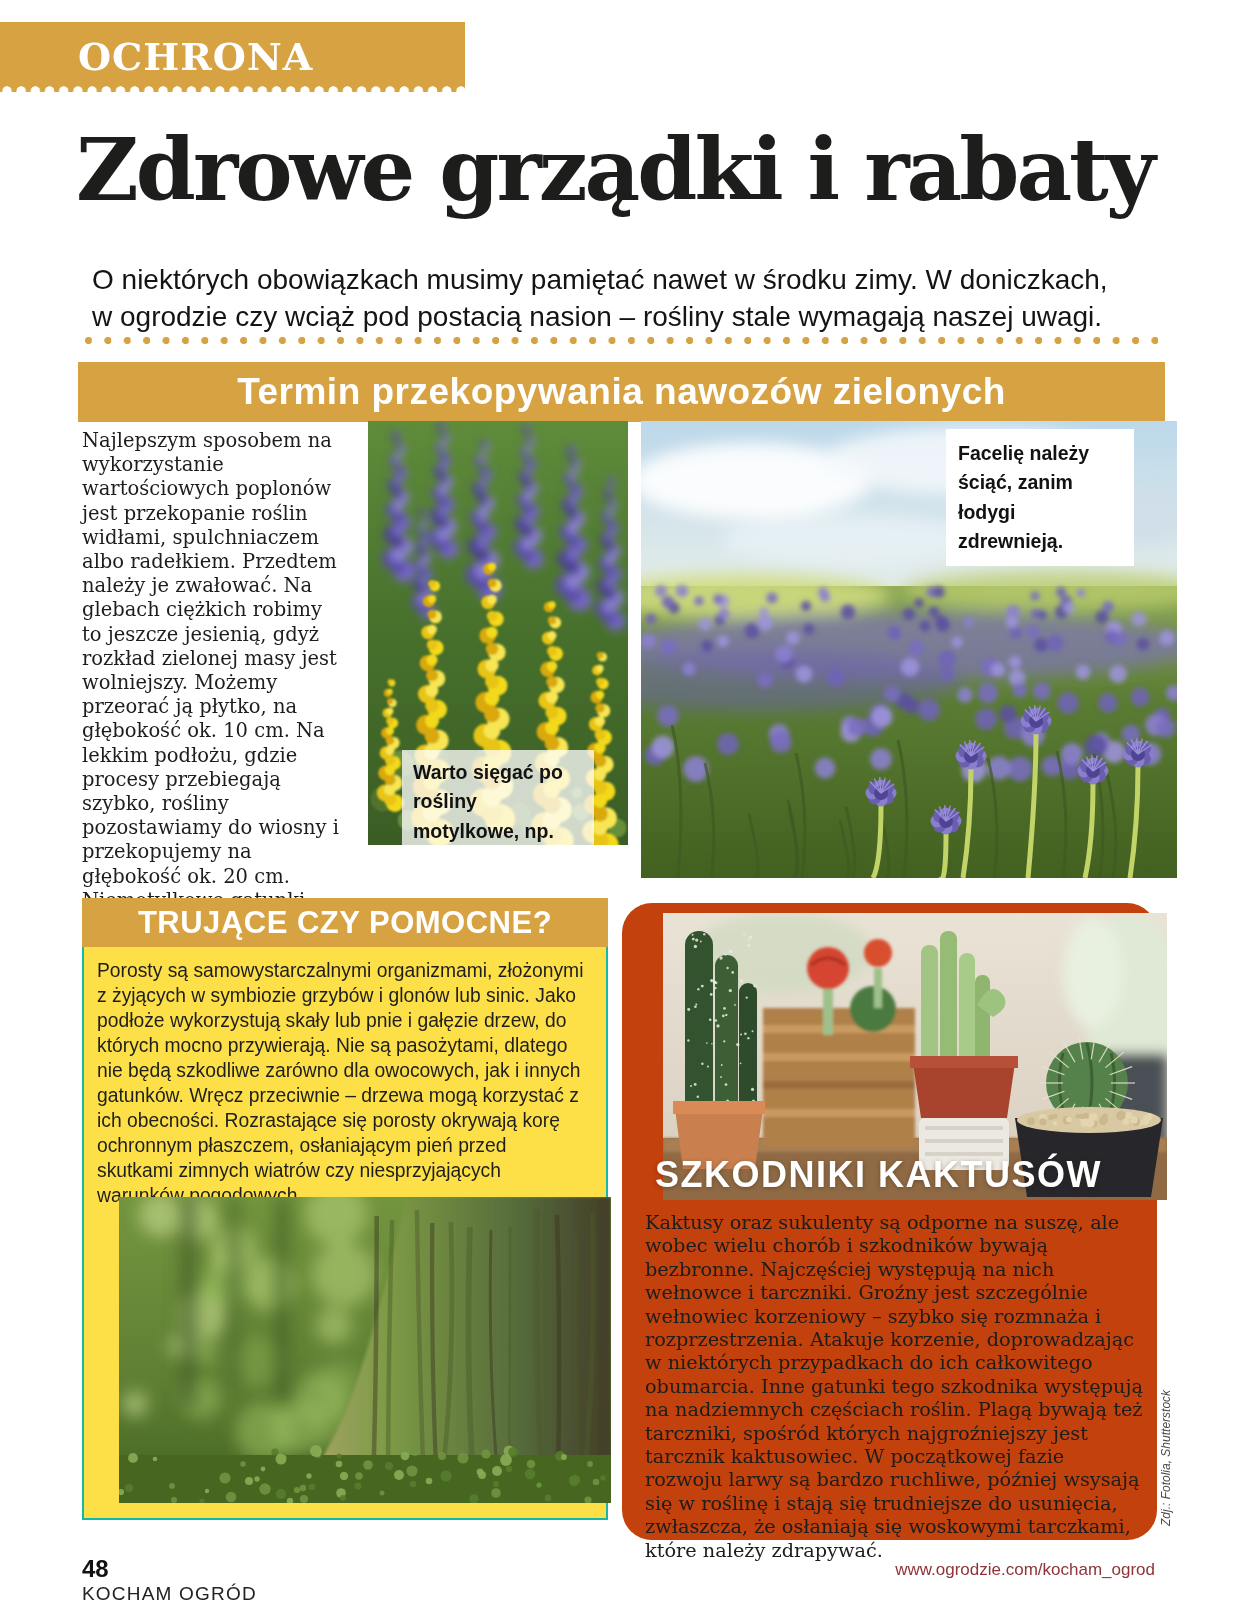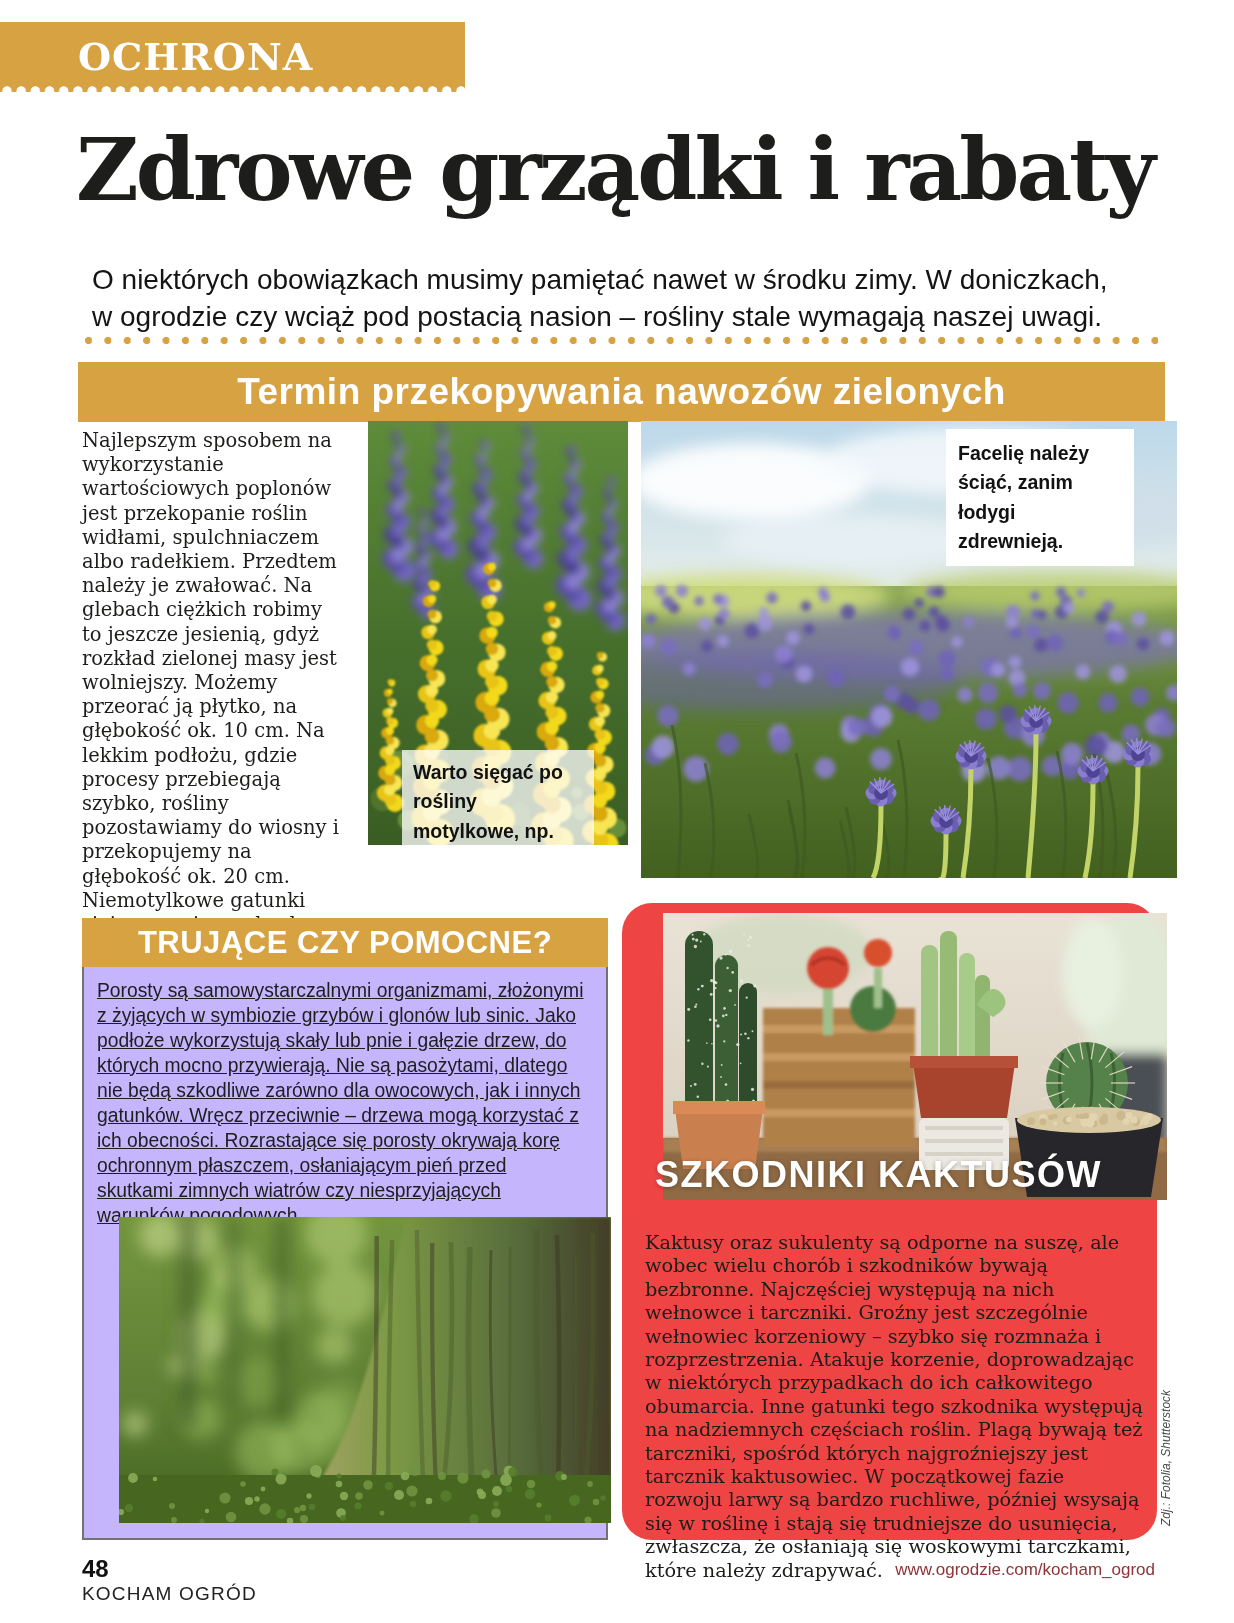--- a/index.html
+++ b/index.html
@@ -32,33 +32,33 @@
   .photo{position:absolute;overflow:hidden;padding-left:20px;}
   .ph-lupin{left:348px;top:421px;width:260px;height:424px;}
   .ph-phacelia{left:621px;top:421px;width:536px;height:457px;}
   .cap-warto{position:absolute;left:402px;top:750px;width:192px;box-sizing:border-box;
           padding:8px 11px;background:rgba(255,255,255,.76);
           font:bold 19.5px/1.5 "Liberation Sans",sans-serif;color:#121212;}
   .cap-facelia{position:absolute;left:946px;top:429px;width:188px;box-sizing:border-box;
           padding:10px 12px;background:#fff;
           font:bold 19.5px/1.5 "Liberation Sans",sans-serif;color:#121212;}
 
-  .box-lichen{position:absolute;left:82px;top:918px;width:526px;height:622px;background:#c4b5fd;
-          border:2px solid #737373;box-sizing:border-box;}
+  .box-lichen{position:absolute;left:82px;top:898px;width:526px;height:622px;background:#fde047;
+          border:2px solid #14b8a6;box-sizing:border-box;}
   .box-lichen-header{height:49px;margin:-2px -2px 0 -2px;background:#d7a242;color:#fff;
           text-align:center;font:bold 31px/49px "Liberation Sans",sans-serif;letter-spacing:.5px;}
-  .box-lichen-body{padding:11px 19px 0 13px;font:19.3px/25px "Liberation Sans",sans-serif;color:#1e1e1e;text-decoration:underline;}
+  .box-lichen-body{padding:11px 19px 0 13px;font:19.3px/25px "Liberation Sans",sans-serif;color:#1e1e1e;}
   .ph-moss{left:15px;top:297px;width:492px;height:306px;}
 
-  .panel-cacti{position:absolute;left:622px;top:903px;width:535px;height:637px;background:#ef4444;border-radius:30px;}
+  .panel-cacti{position:absolute;left:622px;top:903px;width:535px;height:637px;background:#c2410c;border-radius:30px;}
   .ph-cacti{left:21px;top:10px;width:504px;height:287px;}
   .cacti-title{position:absolute;left:12px;bottom:7px;color:#fff;
           font:bold 36px/1 "Liberation Sans",sans-serif;letter-spacing:1.5px;
           text-shadow:0 1px 4px rgba(40,25,10,.35);}
-  .cacti-body{position:absolute;left:23px;top:328px;width:498px;
+  .cacti-body{position:absolute;left:23px;top:308px;width:498px;
           font:19.3px/23.4px "DejaVu Serif",serif;color:#1d1d1b;}
 
   .footer-left{position:absolute;left:82px;top:1555px;display:flex;align-items:baseline;flex-direction:column;}
   .footer-num{font:bold 24px "Liberation Sans",sans-serif;color:#111;margin-right:15px;}
   .footer-mag{font:19px "Liberation Sans",sans-serif;letter-spacing:1.2px;color:#222;}
   .footer-url{position:absolute;right:79px;top:1560px;
           font:17px "Liberation Sans",sans-serif;color:#8e3438;}
 
   .credit{position:absolute;left:1159px;top:1350px;height:176px;display:flex;align-items:center;
           writing-mode:vertical-rl;transform:rotate(180deg);

